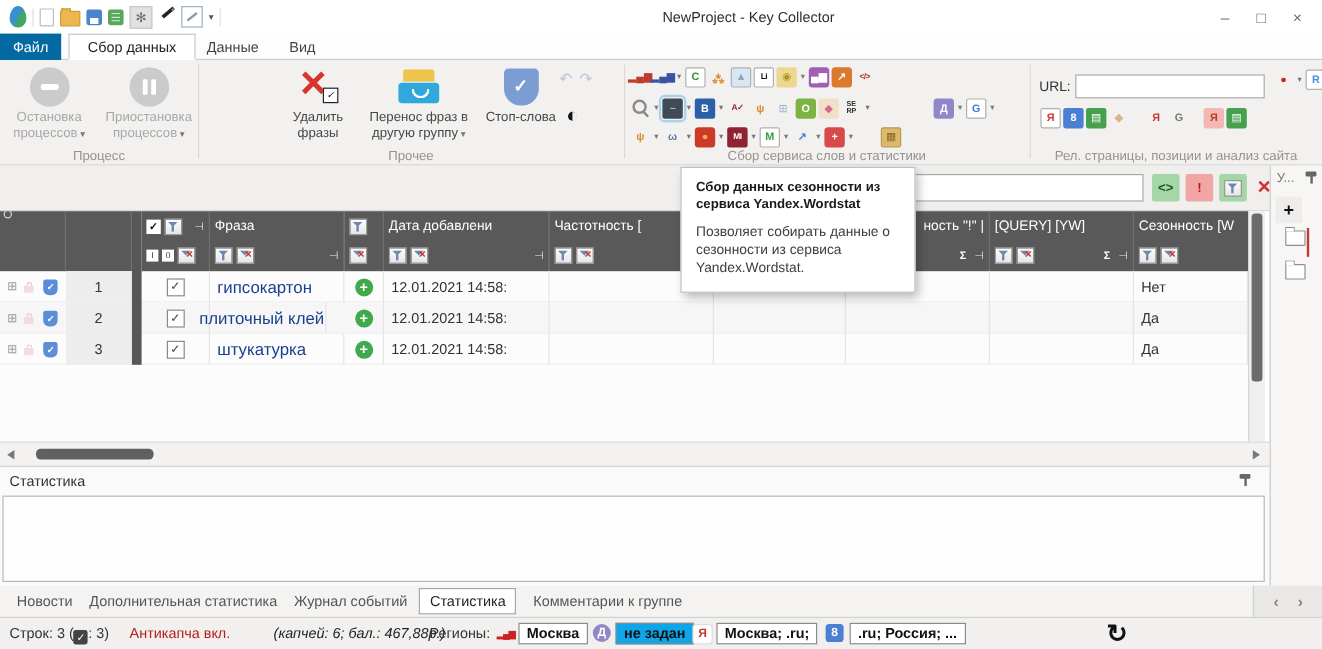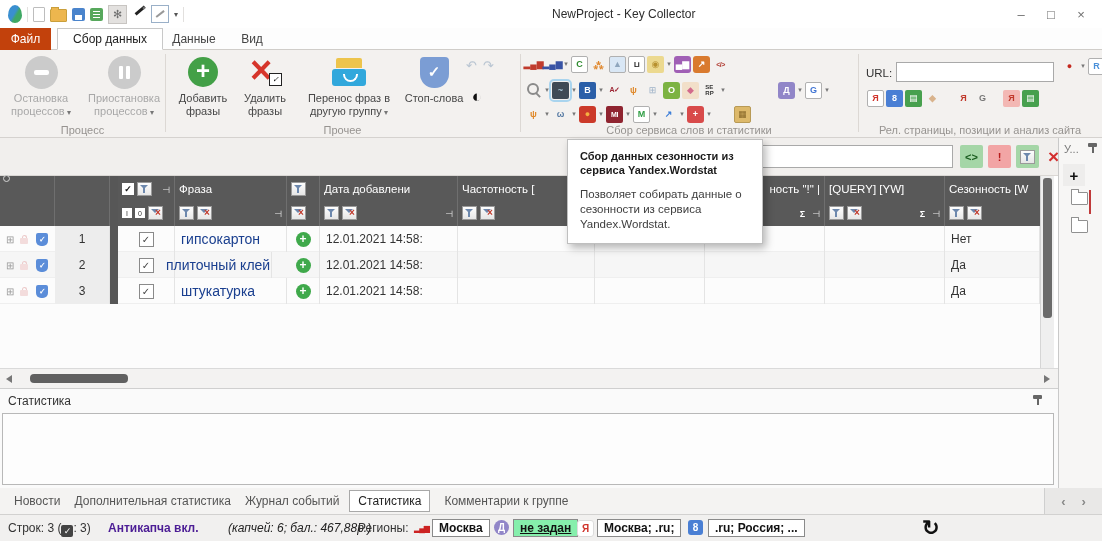--- a/index.html
+++ b/index.html
@@ -26,21 +26,21 @@
   .wandq::after{content:"";position:absolute;right:0;top:0;width:4px;height:4px;background:#888;clip-path:polygon(50% 0,65% 35%,100% 50%,65% 65%,50% 100%,35% 65%,0 50%,35% 35%);}
   .slashbox{width:16px;height:16px;border:1px solid #9ab0c8;background:#fff;position:relative;}
   .slashbox::after{content:"";position:absolute;left:3px;top:7px;width:10px;height:1.5px;background:#999;transform:rotate(-38deg);}
   .qdd{font-size:8px;color:#555;}
   .wtitle{position:absolute;left:552px;top:7px;font-size:12px;color:#2e2e2e;}
   .winctl{position:absolute;right:6px;top:4px;display:flex;}
   .winbtn{width:30px;height:20px;display:flex;align-items:center;justify-content:center;color:#6e6e6e;font-size:13px;}
   
   .tabrow{position:absolute;left:0;top:28px;width:1102px;height:22px;background:#fdfdfd;border-bottom:1px solid #d0cdc9;box-sizing:border-box;}
   .tab{position:absolute;top:0;height:22px;display:flex;align-items:center;justify-content:center;font-size:12px;color:#444;}
-  .tab-file{left:0;width:51px;background:#c2410c;color:#fff;}
+  .tab-file{left:0;width:51px;background:#0369a1;color:#fff;}
   .tab-active{left:57px;width:106px;background:#fff;border:1px solid #c8c8c8;border-bottom:1px solid #fff;box-sizing:border-box;color:#222;}
   
   .ribbon{position:absolute;left:0;top:50px;width:1102px;height:88px;background:#f3f1ef;border-bottom:1px solid #d5d2cf;box-sizing:border-box;}
   .rdiv{position:absolute;top:4px;width:1px;height:78px;background:#dcd8d4;}
   .glabel{position:absolute;top:74px;font-size:11px;color:#969390;text-align:center;}
   .bigbtn{position:absolute;top:3px;display:flex;flex-direction:column;align-items:center;font-size:11px;color:#474747;text-align:center;cursor:pointer;}
   .bicon{height:38px;display:flex;align-items:center;justify-content:center;}
   .btext{line-height:13px;margin-top:1px;}
   .bdrop::after{content:" ▾";font-size:8px;color:#777;}
   .dis{color:#a8a8a8;}
@@ -137,21 +137,21 @@
   .bottomtabs{position:absolute;left:0;top:488px;width:1102px;height:26px;background:#f4f3f2;display:flex;align-items:center;box-sizing:border-box;}
   .btab{margin-left:14px;font-size:12px;color:#555;cursor:pointer;}
   .btab.on{background:#fff;border:1px solid #a8a8a8;padding:3px 8px;color:#222;margin-left:10px;}
   .navbox{position:absolute;right:0;top:0;width:58px;height:26px;background:#e9e8e7;border-left:1px solid #cfcfcf;display:flex;align-items:center;justify-content:center;gap:16px;color:#888;font-size:13px;font-weight:bold;box-sizing:border-box;}
   
   .statusbar{position:absolute;left:0;top:514px;width:1102px;height:27px;background:#f1f0ef;border-top:1px solid #d2d1d0;box-sizing:border-box;font-size:12px;}
   .sitem{position:absolute;top:6px;white-space:nowrap;}
   .schk{display:inline-flex;width:12px;height:12px;background:#444;color:#fff;font-size:9px;align-items:center;justify-content:center;border-radius:2px;vertical-align:-2px;}
   .schk::after{content:"✓";}
   .chip{display:inline-block;border:1px solid #8a8a8a;background:#fff;padding:1px 6px;font-weight:bold;color:#111;}
-  .chip.alert{background:#86efac;text-decoration:underline;}
+  .chip.alert{background:#0ea5e9;}
   .sbars{color:#cc2222;font-size:8px;letter-spacing:-1px;}
   .sic{display:inline-flex;width:15px;height:15px;align-items:center;justify-content:center;border-radius:3px;font-weight:bold;font-size:10px;vertical-align:-3px;}
   .sic.d{background:#9186c8;color:#fff;border-radius:50%;}
   .sic.ya{background:#fff;border:1px solid #ddd;color:#d0342c;}
   .sic.g8{background:#4a7fd4;color:#fff;}
   .refresh{position:absolute;left:922px;top:1px;font-size:21px;font-weight:bold;color:#111;}
   
   .grouppanel{position:absolute;left:1058px;top:138px;width:44px;height:350px;background:#f7f6f5;border-left:1px solid #c9c9c9;box-sizing:border-box;}
   .gptitle{position:absolute;left:5px;top:5px;font-size:11px;color:#777;}
   .gppin{position:absolute;right:5px;top:5px;}
@@ -207,26 +207,20 @@
       <span class="bicon">
           <span class="gcirc minus"></span>
         </span>
       <span class="btext bdrop">Остановка процессов</span>
     </div>
     <div class="bigbtn dis" style="left:82px;width:84px;">
       <span class="bicon">
           <span class="gcirc pause"></span>
         </span>
       <span class="btext bdrop">Приостановка процессов</span>
-    </div>
-    <div class="bigbtn" style="left:172px;width:62px;">
-      <span class="bicon">
-          <span class="greenc"></span>
-        </span>
-      <span class="btext">Добавить фразы</span>
     </div>
     <div class="bigbtn" style="left:236px;width:58px;">
       <span class="bicon">
           <span class="bigx">
             <i class="minichk"></i>
           </span>
         </span>
       <span class="btext">Удалить фразы</span>
     </div>
     <div class="bigbtn" style="left:296px;width:106px;">
@@ -515,21 +509,21 @@
     <span class="btab on">Статистика</span>
     <span class="btab">Комментарии к группе</span>
     <div class="navbox">
       <span>‹</span>
       <span>›</span>
     </div>
   </div>
 
   <div class="statusbar">
     <span class="sitem" style="left:8px;"><span>Строк: 3 (</span><span class="schk"></span><span>: 3)</span></span>
-    <span class="sitem" style="left:108px;font-weight:bold;color:#4c1d95;">Антикапча вкл.</span>
+    <span class="sitem" style="left:108px;font-weight:normal;color:#b91c1c;">Антикапча вкл.</span>
     <span class="sitem" style="left:228px;font-style:italic;color:#222;">(капчей: 6; бал.: 467,88р.)</span>
     <span class="sitem" style="left:358px;">Регионы:</span>
     <span class="sitem sbars" style="left:414px;top:9px;">▂▄▆</span>
     <span class="sitem chip" style="left:432px;top:4px;">Москва</span>
     <span class="sitem sic d" style="left:494px;top:5px;">Д</span>
     <span class="sitem chip alert" style="left:513px;top:4px;">не задан</span>
     <span class="sitem sic ya" style="left:577px;top:5px;">Я</span>
     <span class="sitem chip" style="left:597px;top:4px;">Москва; .ru;</span>
     <span class="sitem sic g8" style="left:688px;top:5px;">8</span>
     <span class="sitem chip" style="left:708px;top:4px;">.ru; Россия; ...</span>

